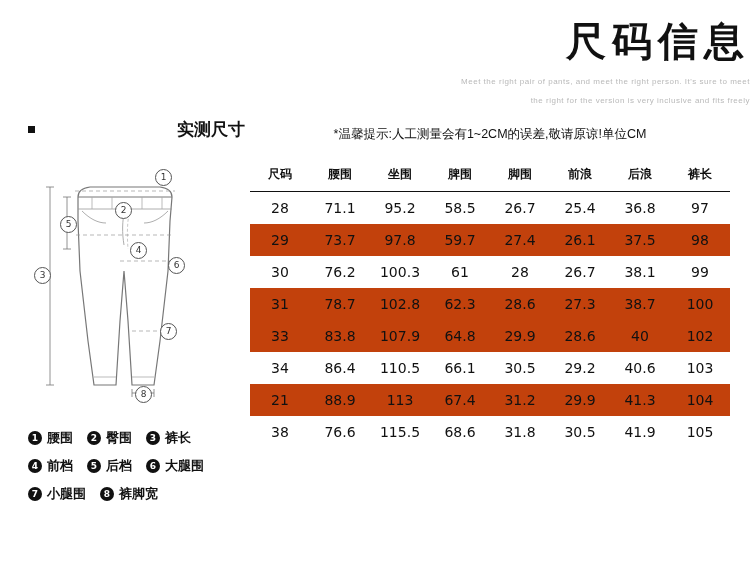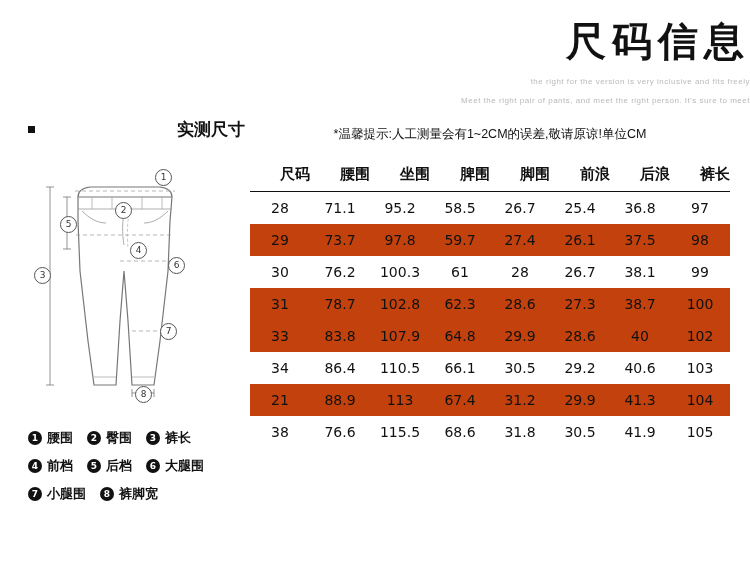--- a/index.html
+++ b/index.html
@@ -137,42 +137,41 @@
   table.size-table td {
     text-align: center;
     font-size: 14px;
     height: 32px;
     padding: 0;
     color: #111;
     font-family: "DejaVu Sans", sans-serif;
   }
   table.size-table th {
     font-weight: bold;
-    font-size: 15px;
+    font-size: 12px;
     height: 34px;
     font-family: "Liberation Sans", sans-serif;
     border-bottom: 1px solid #111;
-    text-align: right;
   }
   table.size-table tbody tr.alt {
     background: #c2410c;
   }
   table.size-table tbody td:first-child {
     font-weight: normal;
   }
 </style>
 </head>
 <body>
 
 <div class="page">
 
   <div class="header">
     <h1 class="main-title">尺码信息</h1>
+    <p class="sub-title">Meet the right pair of pants, and meet the right person.    It's sure to meet</p>
     <p class="sub-title">the right for the version is very inclusive and fits freely</p>
-    <p class="sub-title">Meet the right pair of pants, and meet the right person.    It's sure to meet</p>
   </div>
 
   <div class="left-col">
     <div class="section-head">
       <span class="bullet"></span>
       <span>实测尺寸</span>
     </div>
 
     <div class="diagram">
       <svg width="225" height="260" viewBox="0 0 225 260">

